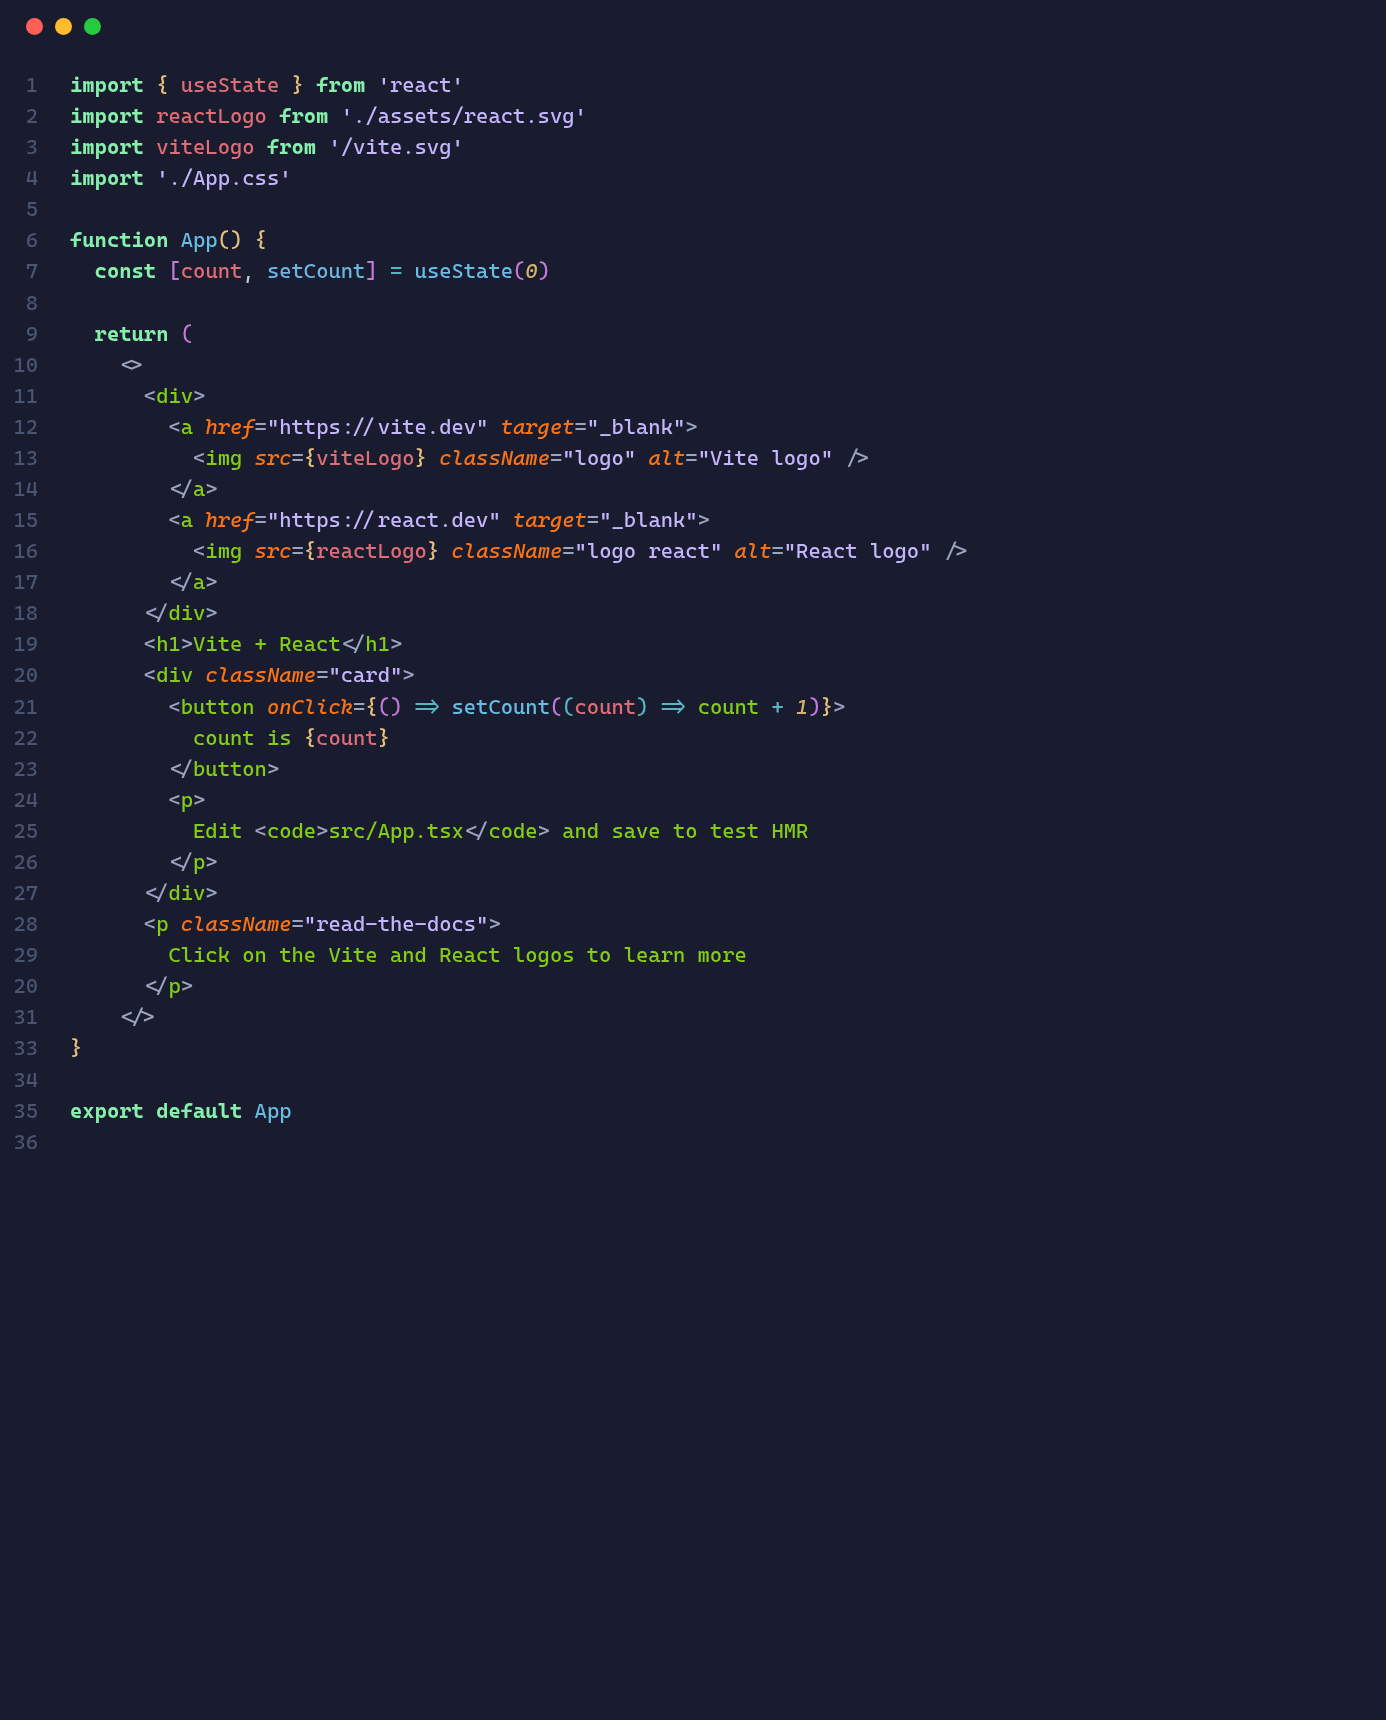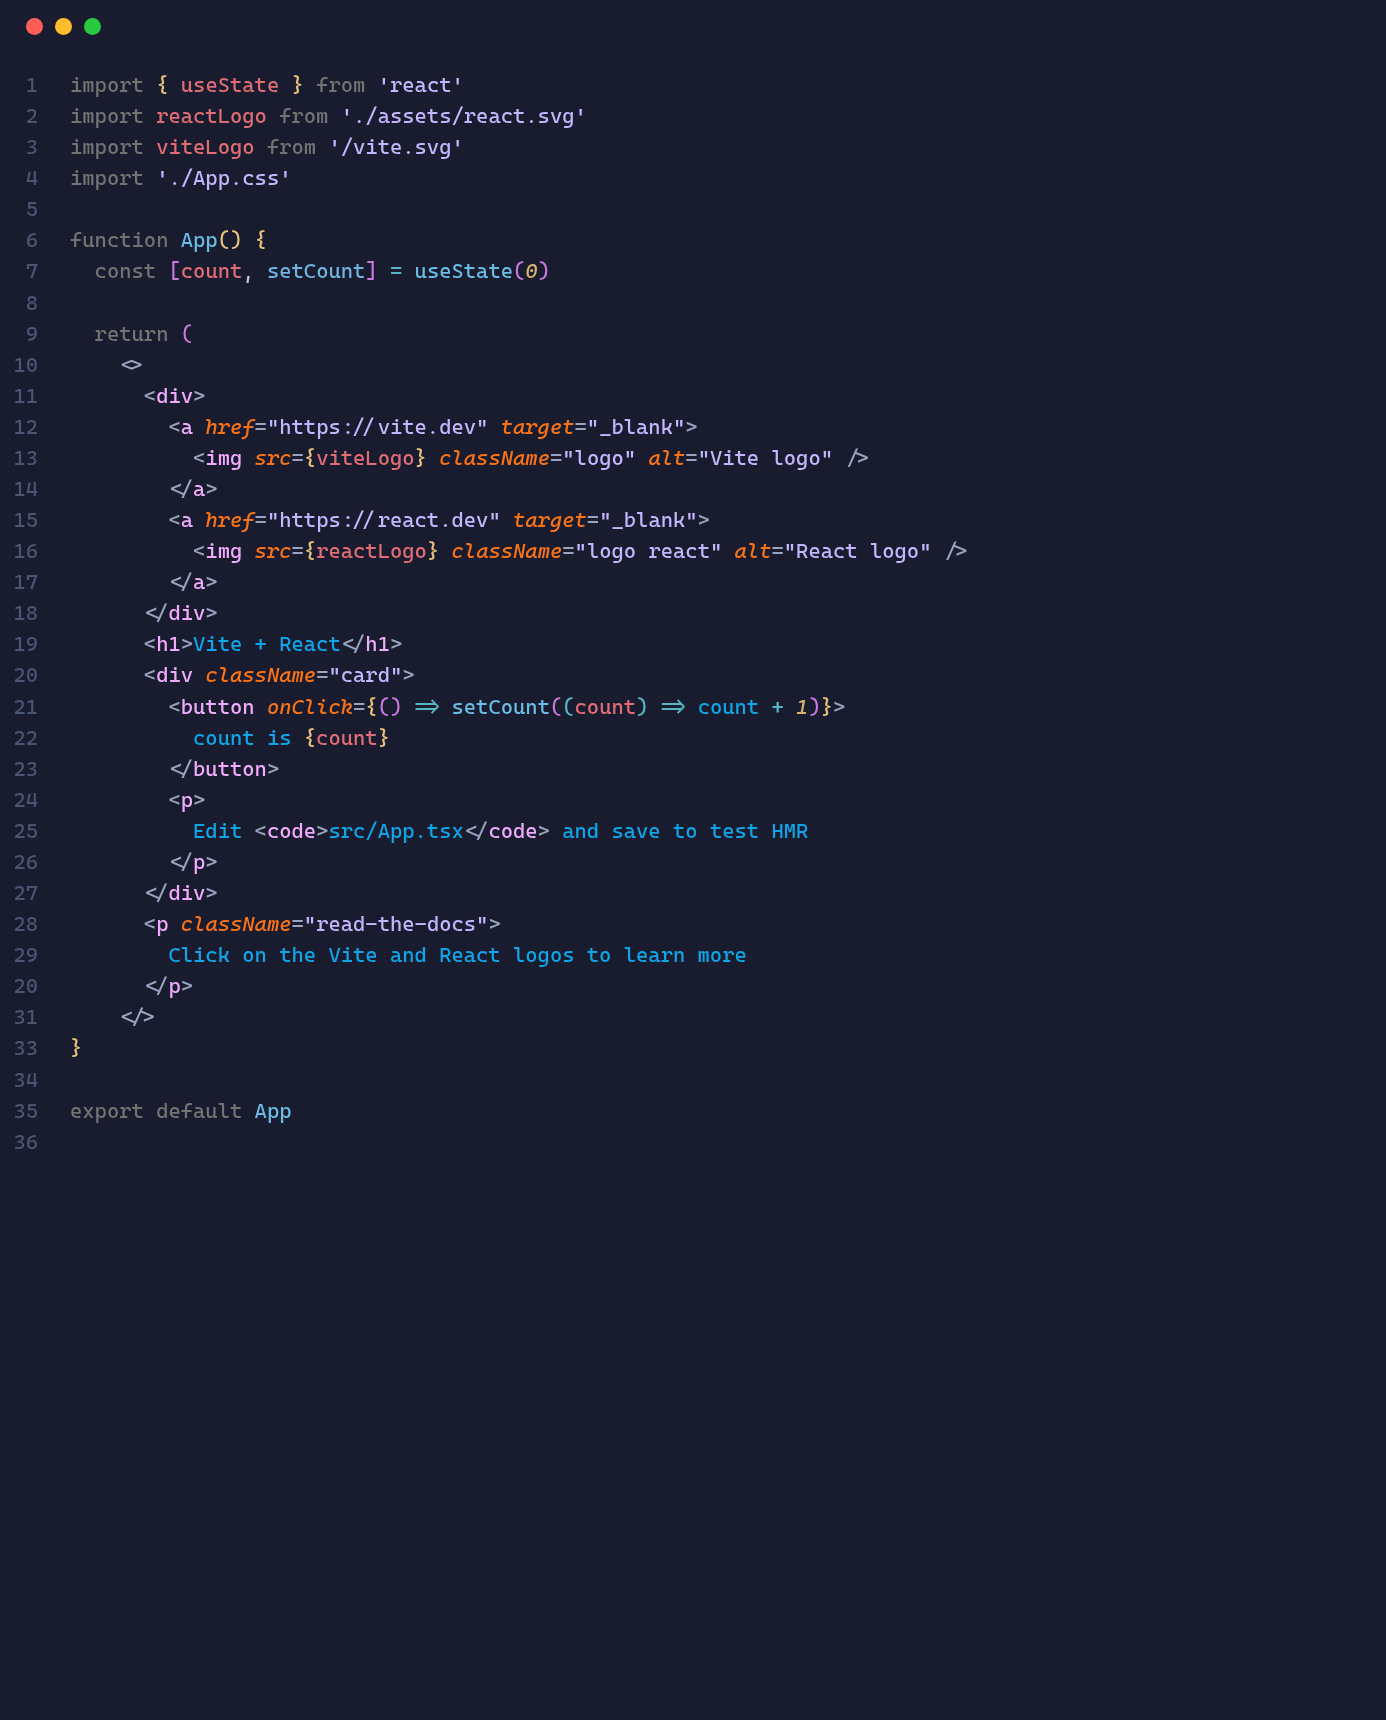--- a/index.html
+++ b/index.html
@@ -41,34 +41,34 @@
     width: 58px;
     text-align: right;
     padding-right: 20px;
     color: #4b5572;
     user-select: none;
     flex-shrink: 0;
   }
   .code { flex: 1; padding-left: 12px; }
 
   
-  .kw   { color: #737373; }        
+  .kw   { color: #86efac; font-weight: bold; }        
   .fn   { color: #69bce3; }        
   .id   { color: #e06c75; }        
   .str  { color: #c4b5fd; }        
   .num  { color: #d6b26b; font-style: italic;}
   .pn   { color: #c4cbdc; }        
   .bri  { color: #e7c07b; }        
   .bri2 { color: #c678dd; }        
   .bri3 { color: #56b6c2; }
   .tagp { color: #9aa3bf; }        
-  .tag  { color: #f0abfc; } 
+  .tag  { color: #84cc16; } 
   .attr { color: #f97316; font-style: italic; } 
   .op   { color: #56b6c2; }        
-  .txt  { color: #0ea5e9; margin-top: 20px; }        
+  .txt  { color: #84cc16; margin-top: 20px; }        
   .hook { color: #6fb3df; }
 </style>
 </head>
 <body>
 
 <div class="window">
   <div class="titlebar">
     <div class="tl-dot dot-red"></div>
     <div class="tl-dot dot-yellow"></div>
     <div class="tl-dot dot-green"></div>

